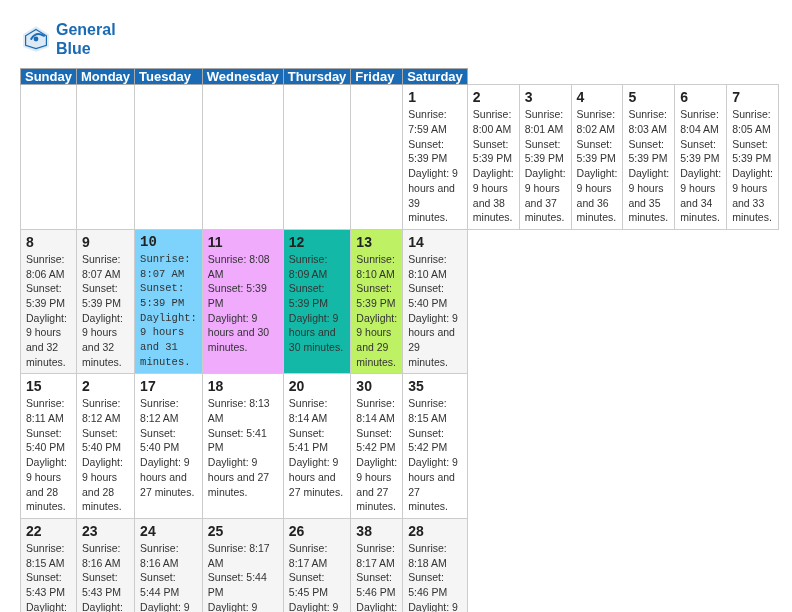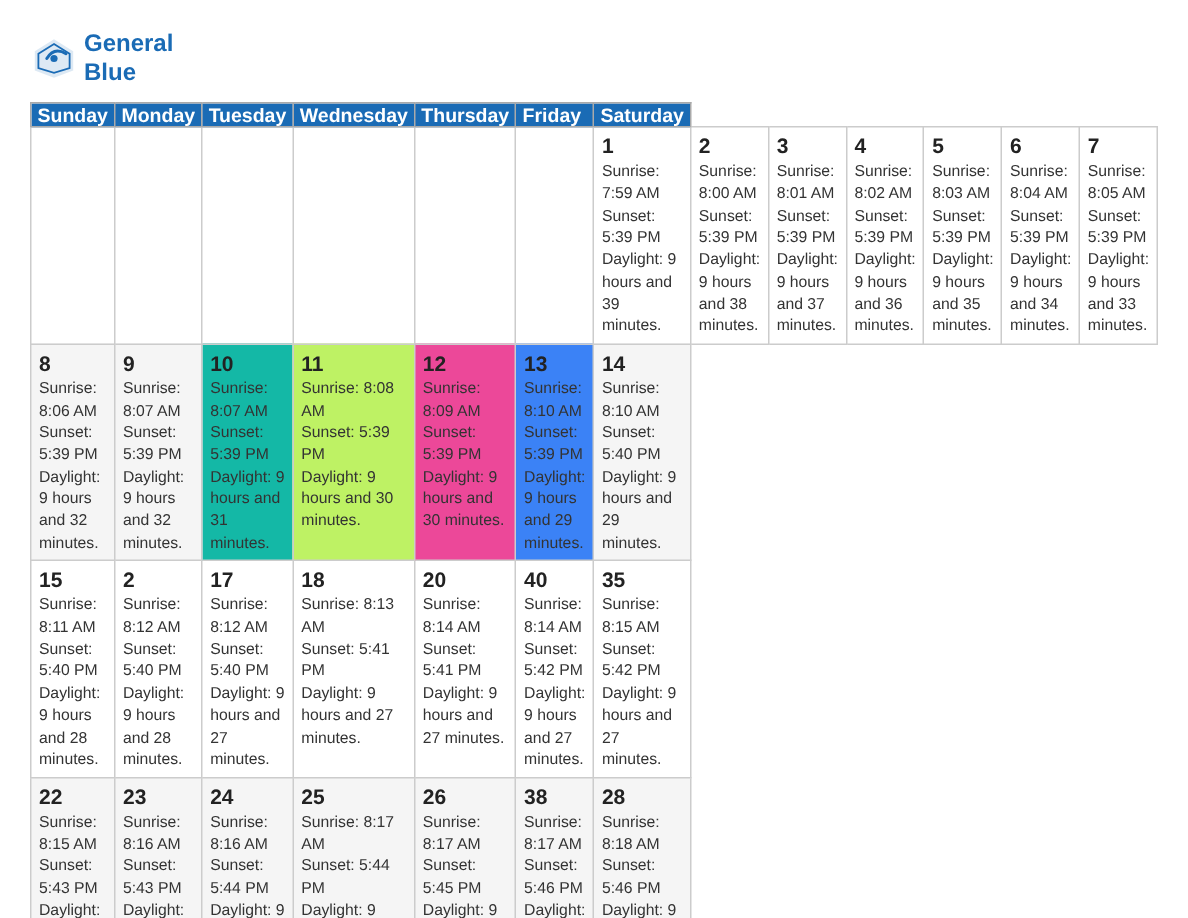--- a/index.html
+++ b/index.html
@@ -160,33 +160,33 @@
       </tr>
       <tr style="background: rgb(245, 245, 245);">
         <td style="background: rgb(245, 245, 245);">
           <span class="day-num">8</span>
           <div class="day-info">Sunrise: 8:06 AM<br>Sunset: 5:39 PM<br>Daylight: 9 hours and 32 minutes.</div>
         </td>
         <td style="background: rgb(245, 245, 245);">
           <span class="day-num">9</span>
           <div class="day-info">Sunrise: 8:07 AM<br>Sunset: 5:39 PM<br>Daylight: 9 hours and 32 minutes.</div>
         </td>
-        <td style="background: #14b8a6;">
+        <td style="background: #7dd3fc; font-family: Liberation Mono, monospace;">
           <span class="day-num">10</span>
           <div class="day-info">Sunrise: 8:07 AM<br>Sunset: 5:39 PM<br>Daylight: 9 hours and 31 minutes.</div>
         </td>
-        <td style="background: #bef264;">
+        <td style="background: #f0abfc;">
           <span class="day-num">11</span>
           <div class="day-info">Sunrise: 8:08 AM<br>Sunset: 5:39 PM<br>Daylight: 9 hours and 30 minutes.</div>
         </td>
-        <td style="background: #ec4899;">
+        <td style="background: #14b8a6;">
           <span class="day-num">12</span>
           <div class="day-info">Sunrise: 8:09 AM<br>Sunset: 5:39 PM<br>Daylight: 9 hours and 30 minutes.</div>
         </td>
-        <td style="background: #3b82f6;">
+        <td style="background: #bef264;">
           <span class="day-num">13</span>
           <div class="day-info">Sunrise: 8:10 AM<br>Sunset: 5:39 PM<br>Daylight: 9 hours and 29 minutes.</div>
         </td>
         <td style="background: rgb(245, 245, 245);">
           <span class="day-num">14</span>
           <div class="day-info">Sunrise: 8:10 AM<br>Sunset: 5:40 PM<br>Daylight: 9 hours and 29 minutes.</div>
         </td>
       </tr>
       <tr>
         <td>
@@ -203,21 +203,21 @@
         </td>
         <td>
           <span class="day-num">18</span>
           <div class="day-info">Sunrise: 8:13 AM<br>Sunset: 5:41 PM<br>Daylight: 9 hours and 27 minutes.</div>
         </td>
         <td>
           <span class="day-num">20</span>
           <div class="day-info">Sunrise: 8:14 AM<br>Sunset: 5:41 PM<br>Daylight: 9 hours and 27 minutes.</div>
         </td>
         <td>
-          <span class="day-num">40</span>
+          <span class="day-num">30</span>
           <div class="day-info">Sunrise: 8:14 AM<br>Sunset: 5:42 PM<br>Daylight: 9 hours and 27 minutes.</div>
         </td>
         <td>
           <span class="day-num">35</span>
           <div class="day-info">Sunrise: 8:15 AM<br>Sunset: 5:42 PM<br>Daylight: 9 hours and 27 minutes.</div>
         </td>
       </tr>
       <tr style="background: rgb(245, 245, 245);">
         <td style="background: rgb(245, 245, 245);">
           <span class="day-num">22</span>

